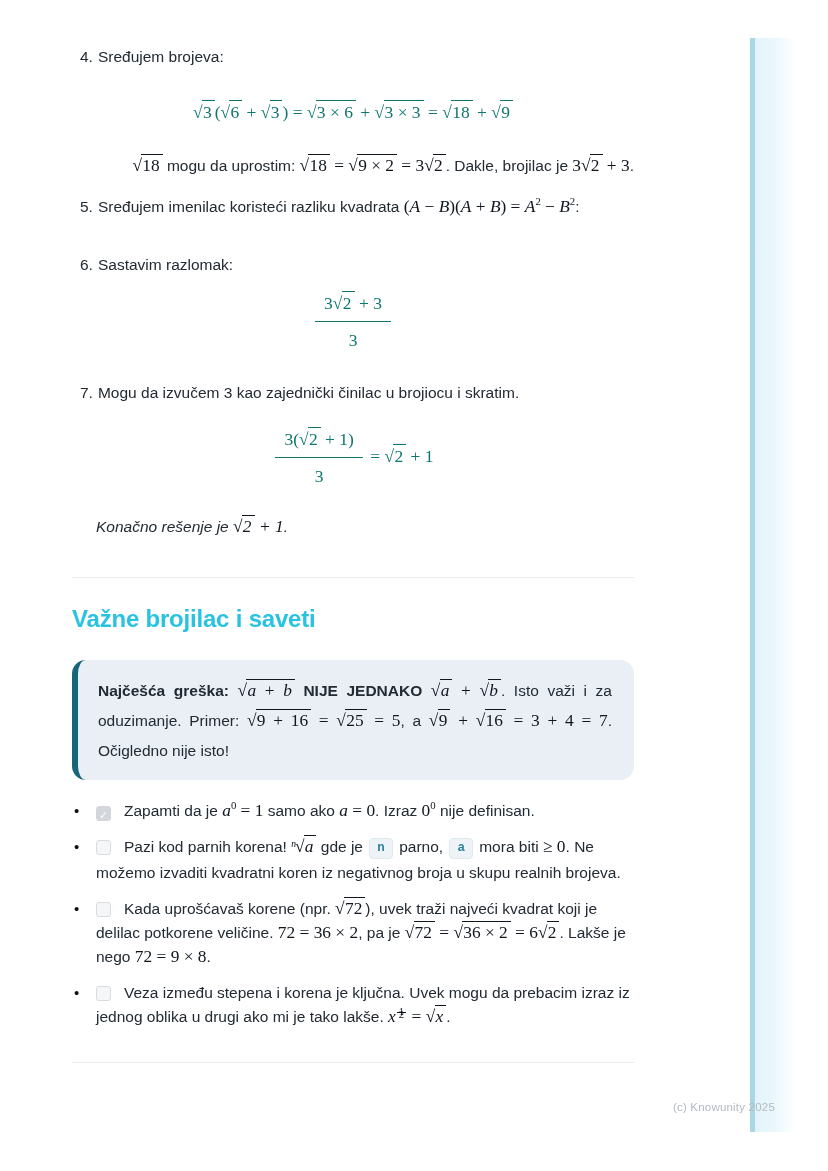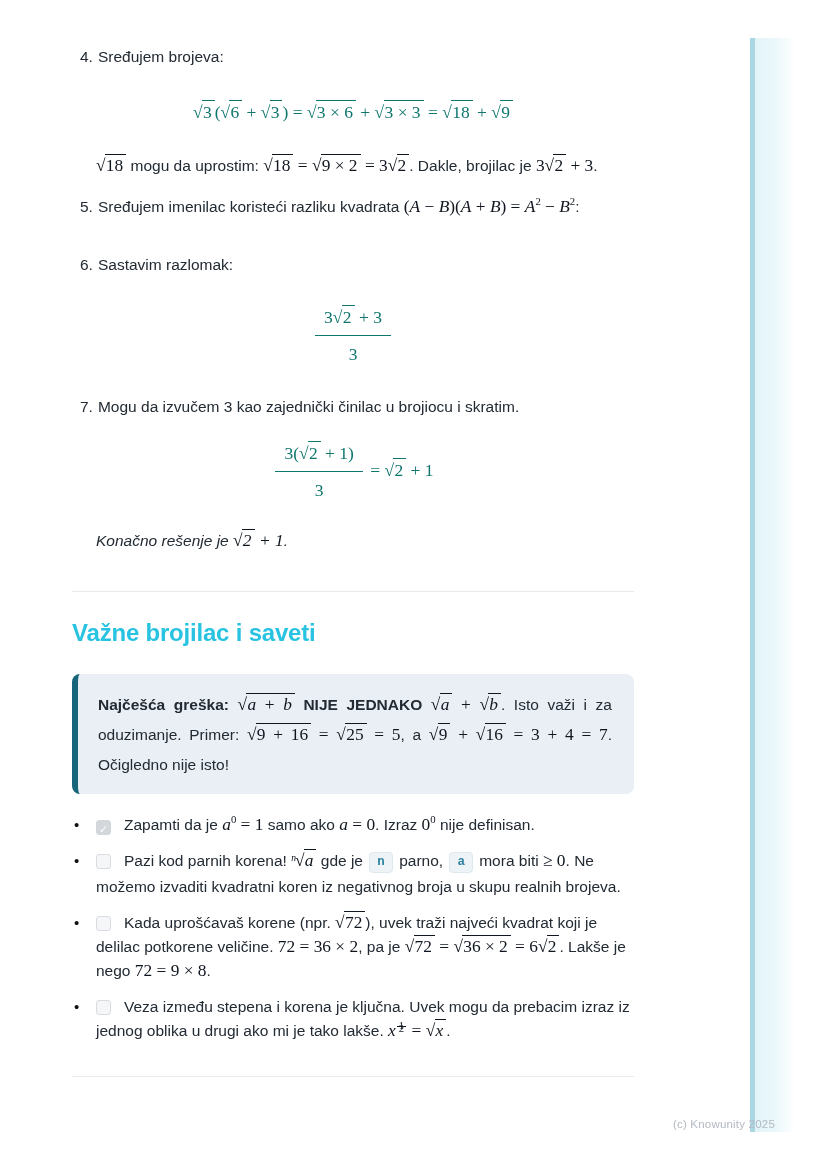--- a/index.html
+++ b/index.html
@@ -24,30 +24,30 @@
   .step-4{margin-top:45px;}
   .step-5{margin-top:17px;}
   .step-6{margin-top:35px;}
   .step-7{margin-top:26px;}
   .formula{
     text-align:center;font-family:"Liberation Serif",serif;
     font-size:17.5px;color:#0f766e;line-height:30px;
   }
   .formula-1{margin-top:29px;}
   .formula-2{margin-top:25px;}
-  .formula-3{margin-top:26px;}
+  .formula-3{margin-top:12px;}
   .formula-4{margin-top:20px;}
-  .para{margin:27px 0 0;padding-left:24px;font-size:15.5px;line-height:24px;}
+  .para{margin:27px 0 0;padding-left:24px;font-size:15.5px;line-height:24px;text-align:right;}
   .final-note{margin:26px 0 0;padding-left:24px;font-size:15.5px;font-style:italic;line-height:20px;}
   .divider{border:none;border-top:1px solid var(--divider);margin:40px 0 0;}
   .divider.bottom{margin-top:33px;}
   .section-heading{margin:27px 0 0;font-size:24px;font-weight:bold;color:var(--accent);letter-spacing:-0.2px;}
   .callout{
     margin-top:27px;background:var(--callout-bg);
-    border-left:6px solid var(--callout-border);border-radius:8px;
+    border-left:6px solid var(--callout-border);border-radius:14px;
     padding:16px 22px 14px 20px;
   }
   .callout-text{margin:0;font-size:15.5px;line-height:30px;text-align:justify;}
   .checklist{list-style:none;margin:19px 0 0;padding:0;}
   .check-item{position:relative;padding-left:24px;font-size:15.5px;line-height:24px;margin-top:12px;}
   .bullet{position:absolute;left:2px;top:0;font-size:15px;color:#111;}
   .checkbox{
     display:inline-block;width:15px;height:15px;box-sizing:border-box;
     border:1px solid #d8dce1;background:#f5f6f8;border-radius:3px;
     vertical-align:-3px;margin-right:13px;text-align:center;line-height:14px;
@@ -73,21 +73,21 @@
   .chip{
     display:inline-block;background:var(--chip-bg);border:1px solid #dfe8ec;border-radius:4px;
     padding:1px 7px 2px;font-family:"Liberation Mono",monospace;font-size:12.5px;font-weight:bold;
     color:var(--chip-color);line-height:16px;margin:0 2px;vertical-align:1px;
   }
   .scrollbar{
     position:absolute;right:33px;top:38px;width:40px;height:1094px;
     background:linear-gradient(90deg,var(--scrollbar-bg) 0%,#ecf8fb 55%,#ffffff 100%);
     border-left:5px solid var(--scrollbar-border);
   }
-  .footer{position:absolute;right:53px;top:1101px;font-size:11.5px;color:var(--muted);letter-spacing:0.2px;z-index:2;margin-top:17px;}
+  .footer{position:absolute;right:53px;top:1101px;font-size:11.5px;color:var(--muted);letter-spacing:0.2px;z-index:2;}
 </style>
 </head>
 <body>
 
 <div class="content">
 
   <div class="step step-4">
     <span class="step-num">4.</span>
     <span class="step-text">Sređujem brojeva:</span>
   </div>

